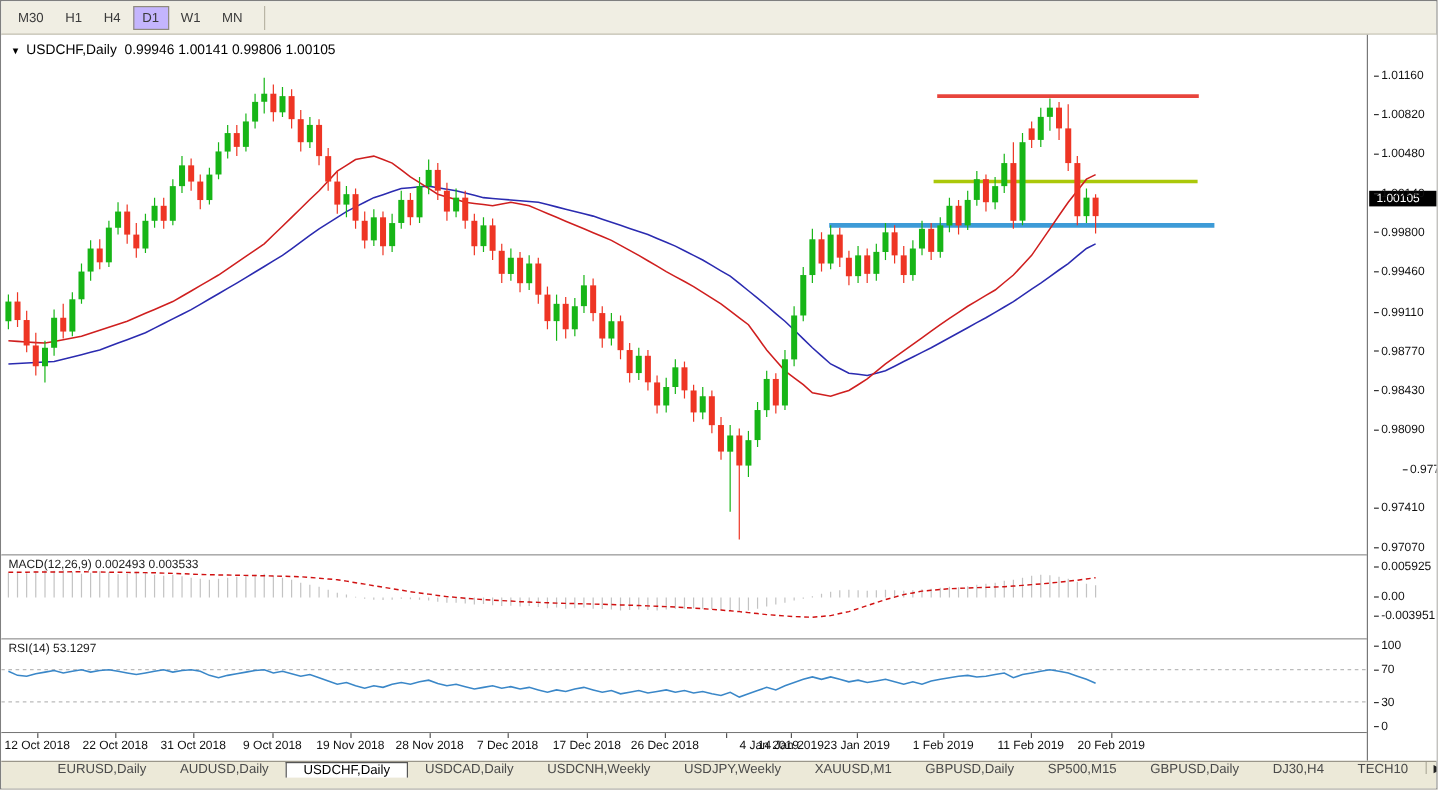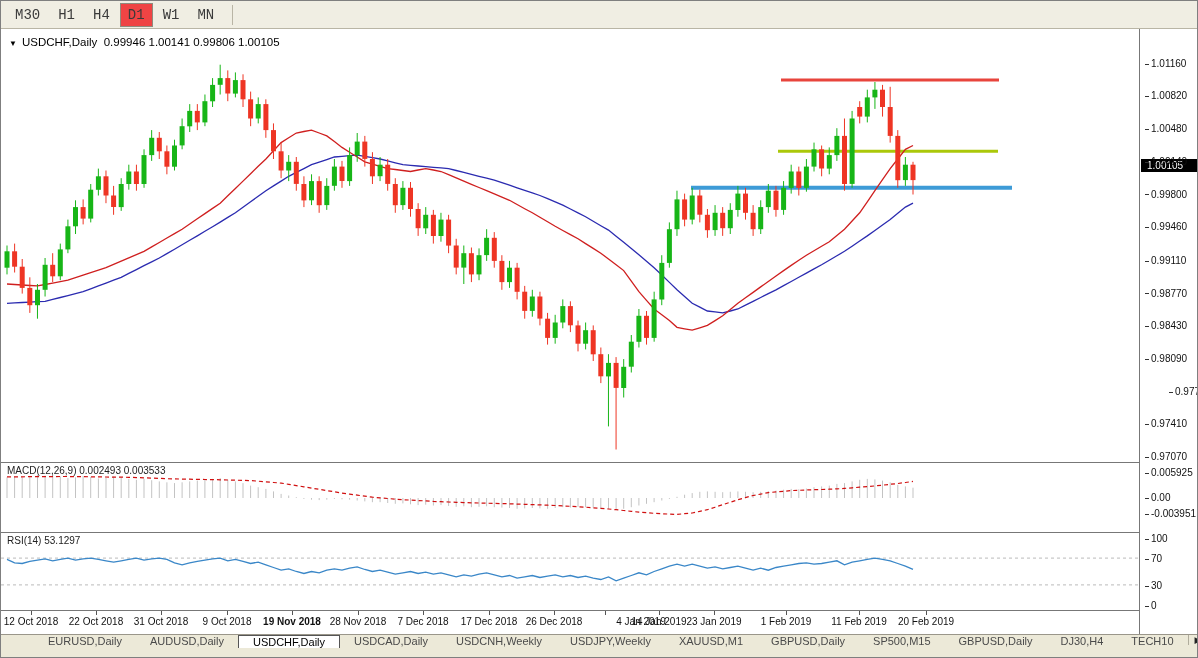--- a/index.html
+++ b/index.html
@@ -1,22 +1,22 @@
 <!DOCTYPE html>
 <html><head>
 <meta charset="utf-8">
 <style>
   html,body{margin:0;padding:0;background:#d8d4c8;}
   #app{position:relative;width:1198px;height:658px;background:#fff;
        font-family:"Liberation Sans",sans-serif;border:1px solid #7f7f7f;box-sizing:border-box;overflow:hidden;}
   
   .toolbar{position:absolute;left:0;top:0;width:100%;height:28px;background:#f0eee3;
            border-bottom:1px solid #b9b5a5;display:flex;align-items:center;padding-left:6px;box-sizing:border-box;}
-  .tfbtn{font-size:14px;color:#3a3a3a;padding:3px 7px;margin-right:2px;border:1px solid transparent;cursor:default;font-family:Liberation Mono, monospace;}
-  .tfbtn.active{background:#ef4444;border:1px solid #8f8b7d;}
+  .tfbtn{font-size:11px;color:#3a3a3a;padding:3px 7px;margin-right:2px;border:1px solid transparent;cursor:default;}
+  .tfbtn.active{background:#c4b5fd;border:1px solid #8f8b7d;}
   .tb-sep{width:1px;height:20px;background:#b9b5a5;margin:0 8px;}
   
   .workspace{position:absolute;left:0;top:28px;width:1198px;height:605px;background:#fff;}
   .pane{position:absolute;left:0;background:#fff;}
   #main-pane{top:1px;height:432px;width:1138px;border-bottom:1px solid #777;}
   #macd-pane{top:434px;height:69px;width:1138px;border-bottom:1px solid #777;}
   #rsi-pane{top:504px;height:77px;width:1138px;border-bottom:1px solid #777;}
   .vsep{position:absolute;top:0;left:1138px;width:1px;height:605px;background:#777;}
   .axis-col{position:absolute;left:1140px;top:0;width:58px;height:605px;background:#fff;}
   .axis-label{position:absolute;left:4px;font-size:10px;color:#111;white-space:nowrap;text-align:center;}
@@ -449,21 +449,21 @@
     <div class="date-row" id="date-row">
         <div class="date-tick" style="left: 30px;"></div>
         <div class="date-label" style="left: 30px;">12 Oct 2018</div>
         <div class="date-tick" style="left: 95px;"></div>
         <div class="date-label" style="left: 95px;">22 Oct 2018</div>
         <div class="date-tick" style="left: 160px;"></div>
         <div class="date-label" style="left: 160px;">31 Oct 2018</div>
         <div class="date-tick" style="left: 226px;"></div>
         <div class="date-label" style="left: 226px;">9 Oct 2018</div>
         <div class="date-tick" style="left: 291px;"></div>
-        <div class="date-label" style="left: 291px; font-weight: bold;">19 Nov 2018</div>
+        <div class="date-label" style="left: 291px;">19 Nov 2018</div>
         <div class="date-tick" style="left: 357px;"></div>
         <div class="date-label" style="left: 357px;">28 Nov 2018</div>
         <div class="date-tick" style="left: 422px;"></div>
         <div class="date-label" style="left: 422px;">7 Dec 2018</div>
         <div class="date-tick" style="left: 488px;"></div>
         <div class="date-label" style="left: 488px;">17 Dec 2018</div>
         <div class="date-tick" style="left: 553px;"></div>
         <div class="date-label" style="left: 553px;">26 Dec 2018</div>
         <div class="date-tick" style="left: 604px;"></div>
         <div class="date-label" style="left: 640px;">4 Jan 2019</div>

